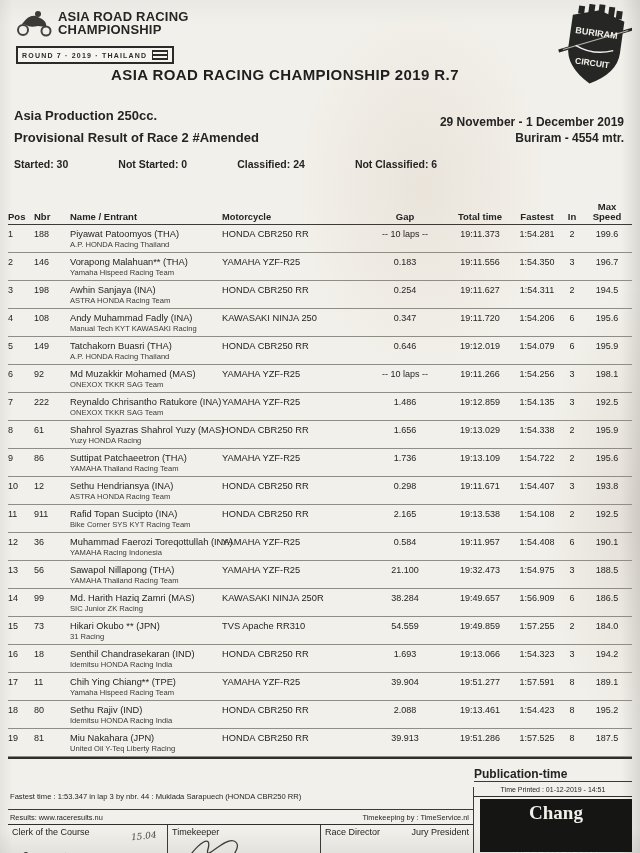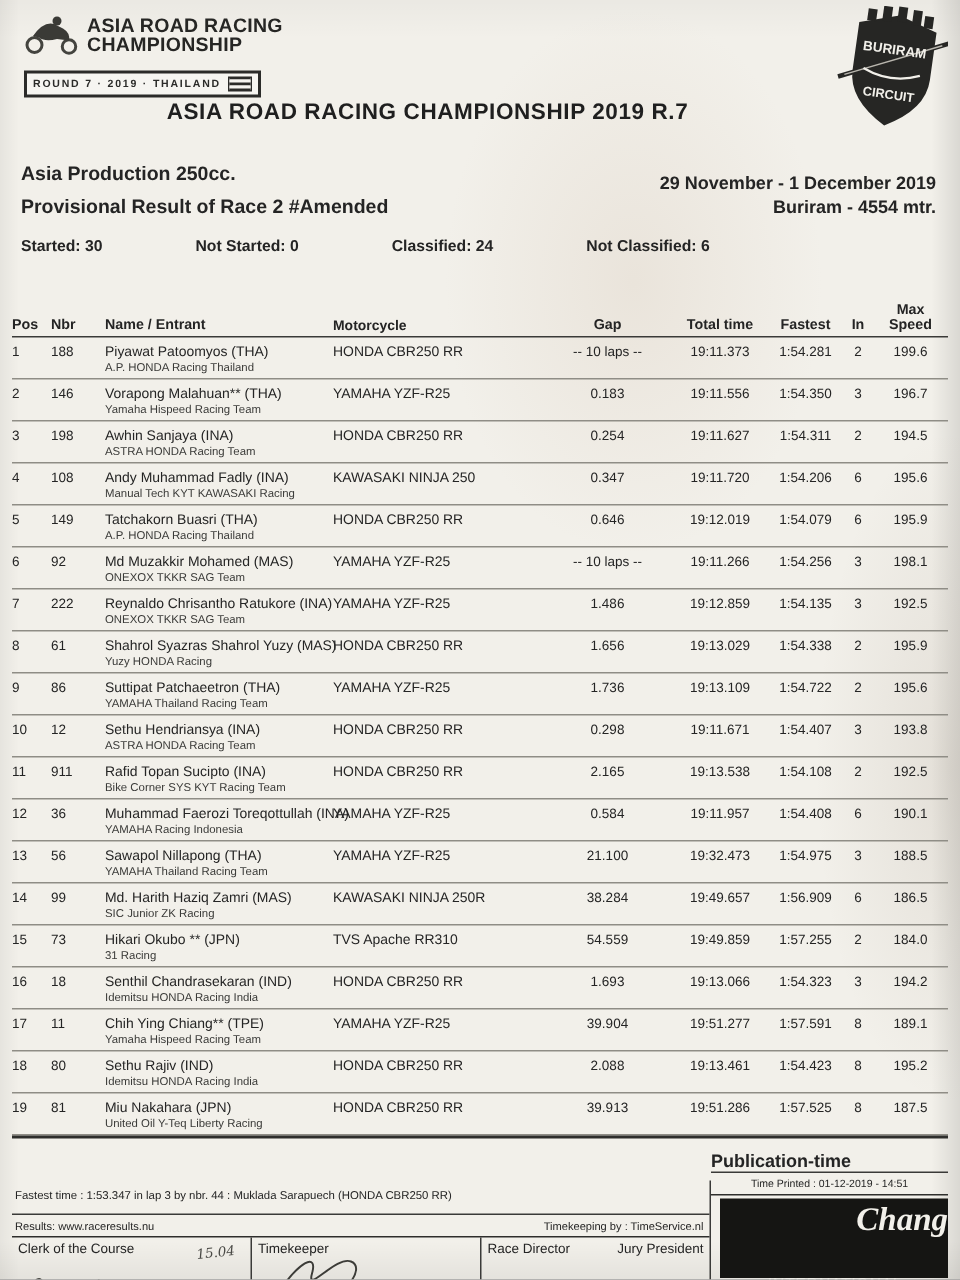--- a/index.html
+++ b/index.html
@@ -32,21 +32,21 @@
   .flag div:nth-child(4){flex:1;background:#f5f4f0;}
   .flag div:nth-child(5){flex:1;background:#2b2b29;}
   .badge { position:absolute; right:8px; top:4px; }
   .doc-title { position:absolute; left:0; right:70px; top:66px; text-align:center;
     font-size:15px; font-weight:bold; letter-spacing:0.4px; color:#1f1f1f; }
   
   .info { display:flex; justify-content:space-between; margin:4px 16px 0 14px; }
   .info-left .class-line { font-size:13px; font-weight:bold; }
   .info-left .result-line { font-size:13px; font-weight:bold; margin-top:7px; }
   .info-right { text-align:right; font-size:12px; font-weight:bold; padding-top:6px; line-height:16px; }
-  .stats { display:flex; gap:16px; margin:12px 16px 0 14px; font-size:10.5px; font-weight:bold; }
+  .stats { display:flex; gap:4px; margin:12px 16px 0 14px; font-size:10.5px; font-weight:bold; }
   .stats .stat { margin-right:46px; }
   
   .table { margin:8px 8px 0 8px; }
   .thead, .trow { display:grid;
     grid-template-columns:26px 36px 152px 140px 86px 64px 50px 20px 50px; }
   .thead { font-size:9.5px; font-weight:bold; border-bottom:1.5px solid #3a3a38;
     align-items:end; padding-bottom:2px; }
   .thead .c-gap,.thead .c-total,.thead .c-fast,.thead .c-in,.thead .c-max { text-align:center; }
   .c-max .two-line { line-height:10px;margin-top:24px; }
   .trow { height:28px; border-bottom:1px solid #8f8d86; font-size:9px; }
@@ -75,22 +75,22 @@
   .role-pair { display:flex; justify-content:space-between; }
   .sig-name { position:absolute; bottom:2px; font-size:13px; }
   .hand-time { position:absolute; right:10px; top:6px; font-family:"DejaVu Serif",serif;
     font-style:italic; font-size:9px; color:#4a4a46; transform:rotate(-6deg); }
   .page-row { display:flex; height:16px; }
   .page-cell { width:88px; border:1px solid #3a3a38; border-top:none; font-size:7.5px;
     text-align:center; padding-top:3px; }
   .page-empty { flex:1; border:1px solid #3a3a38; border-top:none; border-left:none; }
   .chang-box { margin:2px 0 0 6px; height:53px; background:#151513; color:#f2f0ea;
     text-align:center; padding-top:4px; }
-  .chang-script { font-family:"Liberation Serif","DejaVu Serif",serif; font-style:italic;
-    font-weight:bold; font-size:22px; line-height:19px;text-align:right; }
+  .chang-script { font-family:"Liberation Serif","DejaVu Serif",serif; 
+    font-weight:bold; font-size:19px; line-height:19px; }
   .chang-sub { font-style:italic; font-weight:normal; font-size:10.5px; line-height:12px;
     letter-spacing:0.5px;margin-top:28px; }
   .sig-svg { position:absolute; }
 </style>
 </head>
 <body>
 
 <div class="page">
 
   <div class="top">

